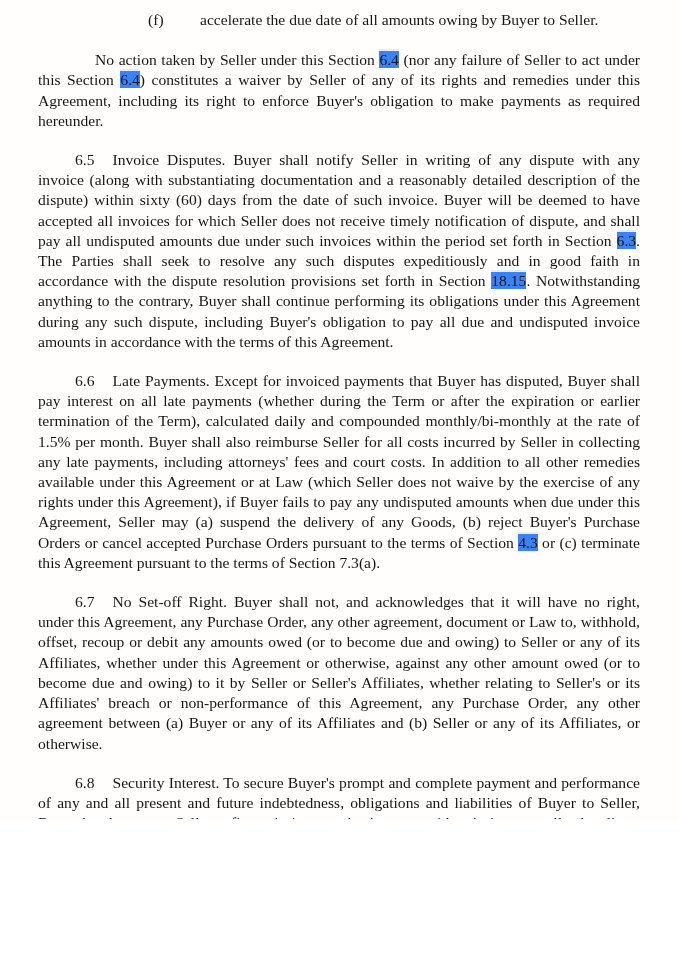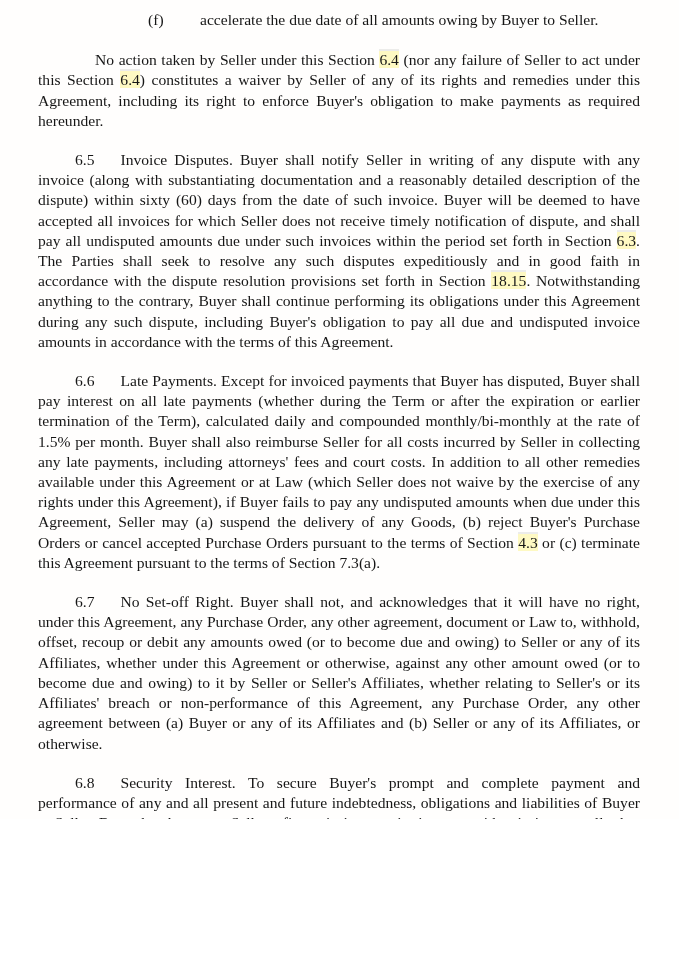--- a/index.html
+++ b/index.html
@@ -32,24 +32,24 @@
     text-align: left;
     padding-left: 110px;
     margin-bottom: 20px;
   }
   .sub-label {
     display: inline-block;
     width: 52px;
   }
   .clause.paragraph { text-indent: 57px; }
   .clause.section   { text-indent: 37px; }
-  .sec-num { margin-right: 26px; }
+  .sec-num { margin-right: 18px; }
   .seg-heading { }
   .seg-ref {
-    background: #fef9c3;
+    background: #3b82f6;
     box-shadow: 0 -2px 0 #ececea;
   }
   .footer-file {
     position: absolute;
     left: 5px;
     top: 908px;
     font-size: 12px;
     letter-spacing: 0.1px;
     color: #1c1c1c;
   }

